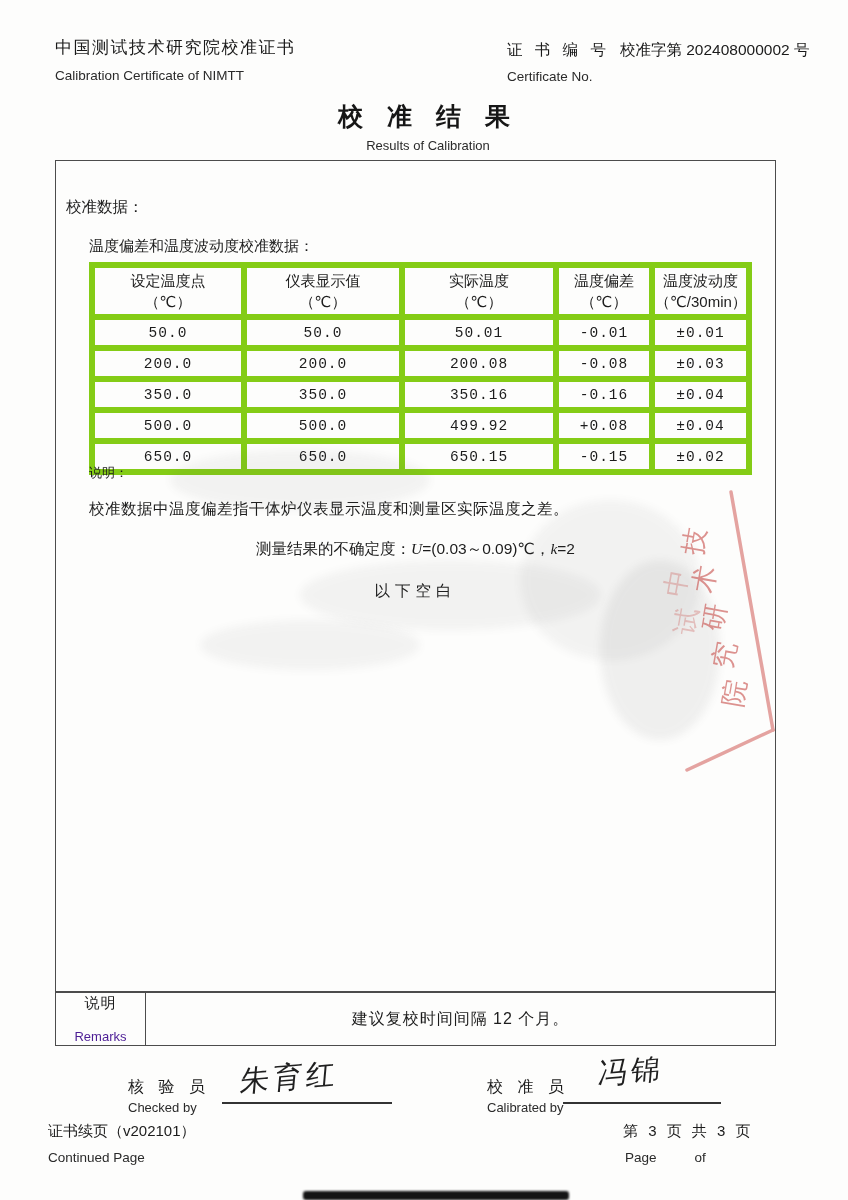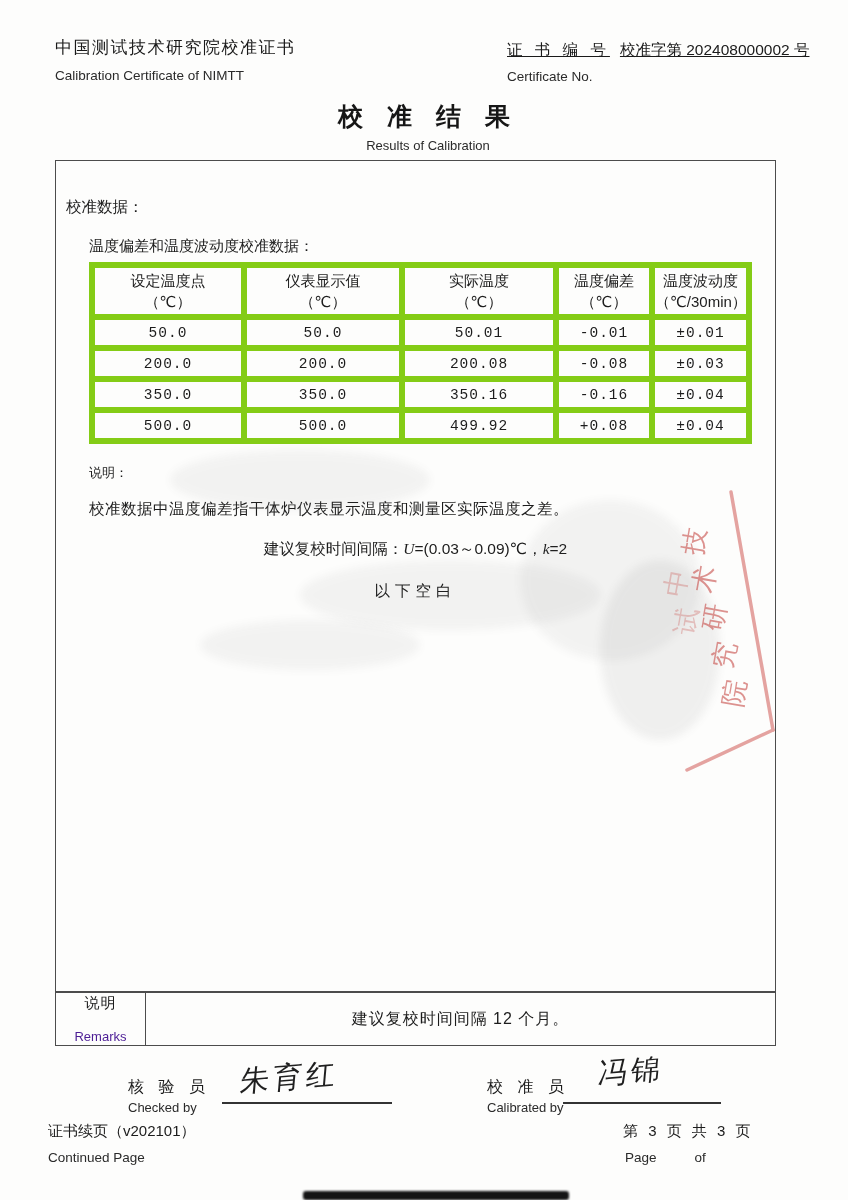--- a/index.html
+++ b/index.html
@@ -8,21 +8,21 @@
   .page {
     position:relative; width:848px; height:1200px; margin:0 auto;
     background:#fdfdfc; color:#1c1c1c; overflow:hidden;
   }
 
   
   .hdr-left { position:absolute; left:55px; top:36px; }
   .hdr-left .zh { font-size:17px; letter-spacing:1.5px; color:#1a1a1a; }
   .hdr-left .en { font-size:13.5px; margin-top:9px; color:#2a2a2a; }
   .hdr-right { position:absolute; left:507px; top:40px; }
-  .hdr-right .zh { font-size:15.5px; color:#1a1a1a;text-decoration:underline; }
+  .hdr-right .zh { font-size:15.5px; color:#1a1a1a; }
   .hdr-right .zh .lbl { letter-spacing:4px; margin-right:10px; }
   .hdr-right .en { font-size:13.5px; margin-top:8px; color:#2a2a2a; }
 
   
   .doc-title { position:absolute; left:0; top:100px; width:100%; text-align:center;
     font-size:25px; font-weight:600; letter-spacing:24px; text-indent:24px; color:#161616; }
   .doc-title-en { position:absolute; left:0; top:138px; width:100%; text-align:center;
     font-size:13px; color:#2a2a2a;padding-left:8px; }
 
   
@@ -155,27 +155,34 @@
             <td>-0.16</td>
             <td>±0.04</td>
         </tr>
         <tr>
           <td>500.0</td>
             <td>500.0</td>
             <td>499.92</td>
             <td>+0.08</td>
             <td>±0.04</td>
         </tr>
+        <tr>
+          <td>650.0</td>
+            <td>650.0</td>
+            <td>650.15</td>
+            <td>-0.15</td>
+            <td>±0.02</td>
+        </tr>
       </tbody>
     </table>
 
     <div class="notes-label">说明：</div>
     <div class="note-text">校准数据中温度偏差指干体炉仪表显示温度和测量区实际温度之差。</div>
     <div class="uncertainty">
-      <span>建议复校时间间隔：</span><span class="sym">U</span><span>=(0.03～0.09)℃，</span><span class="sym">k</span><span>=2</span>
+      <span>测量结果的不确定度：</span><span class="sym">U</span><span>=(0.03～0.09)℃，</span><span class="sym">k</span><span>=2</span>
     </div>
     <div class="blank-below">以下空白</div>
   </div>
 
   <div class="ghost" style="left:170px; top:450px; width:260px; height:60px;"></div>
   <div class="ghost" style="left:300px; top:560px; width:300px; height:70px;"></div>
   <div class="ghost" style="left:520px; top:500px; width:180px; height:160px;"></div>
   <div class="ghost" style="left:600px; top:560px; width:120px; height:180px; opacity:.08;"></div>
   <div class="ghost" style="left:200px; top:620px; width:220px; height:50px;"></div>
 

